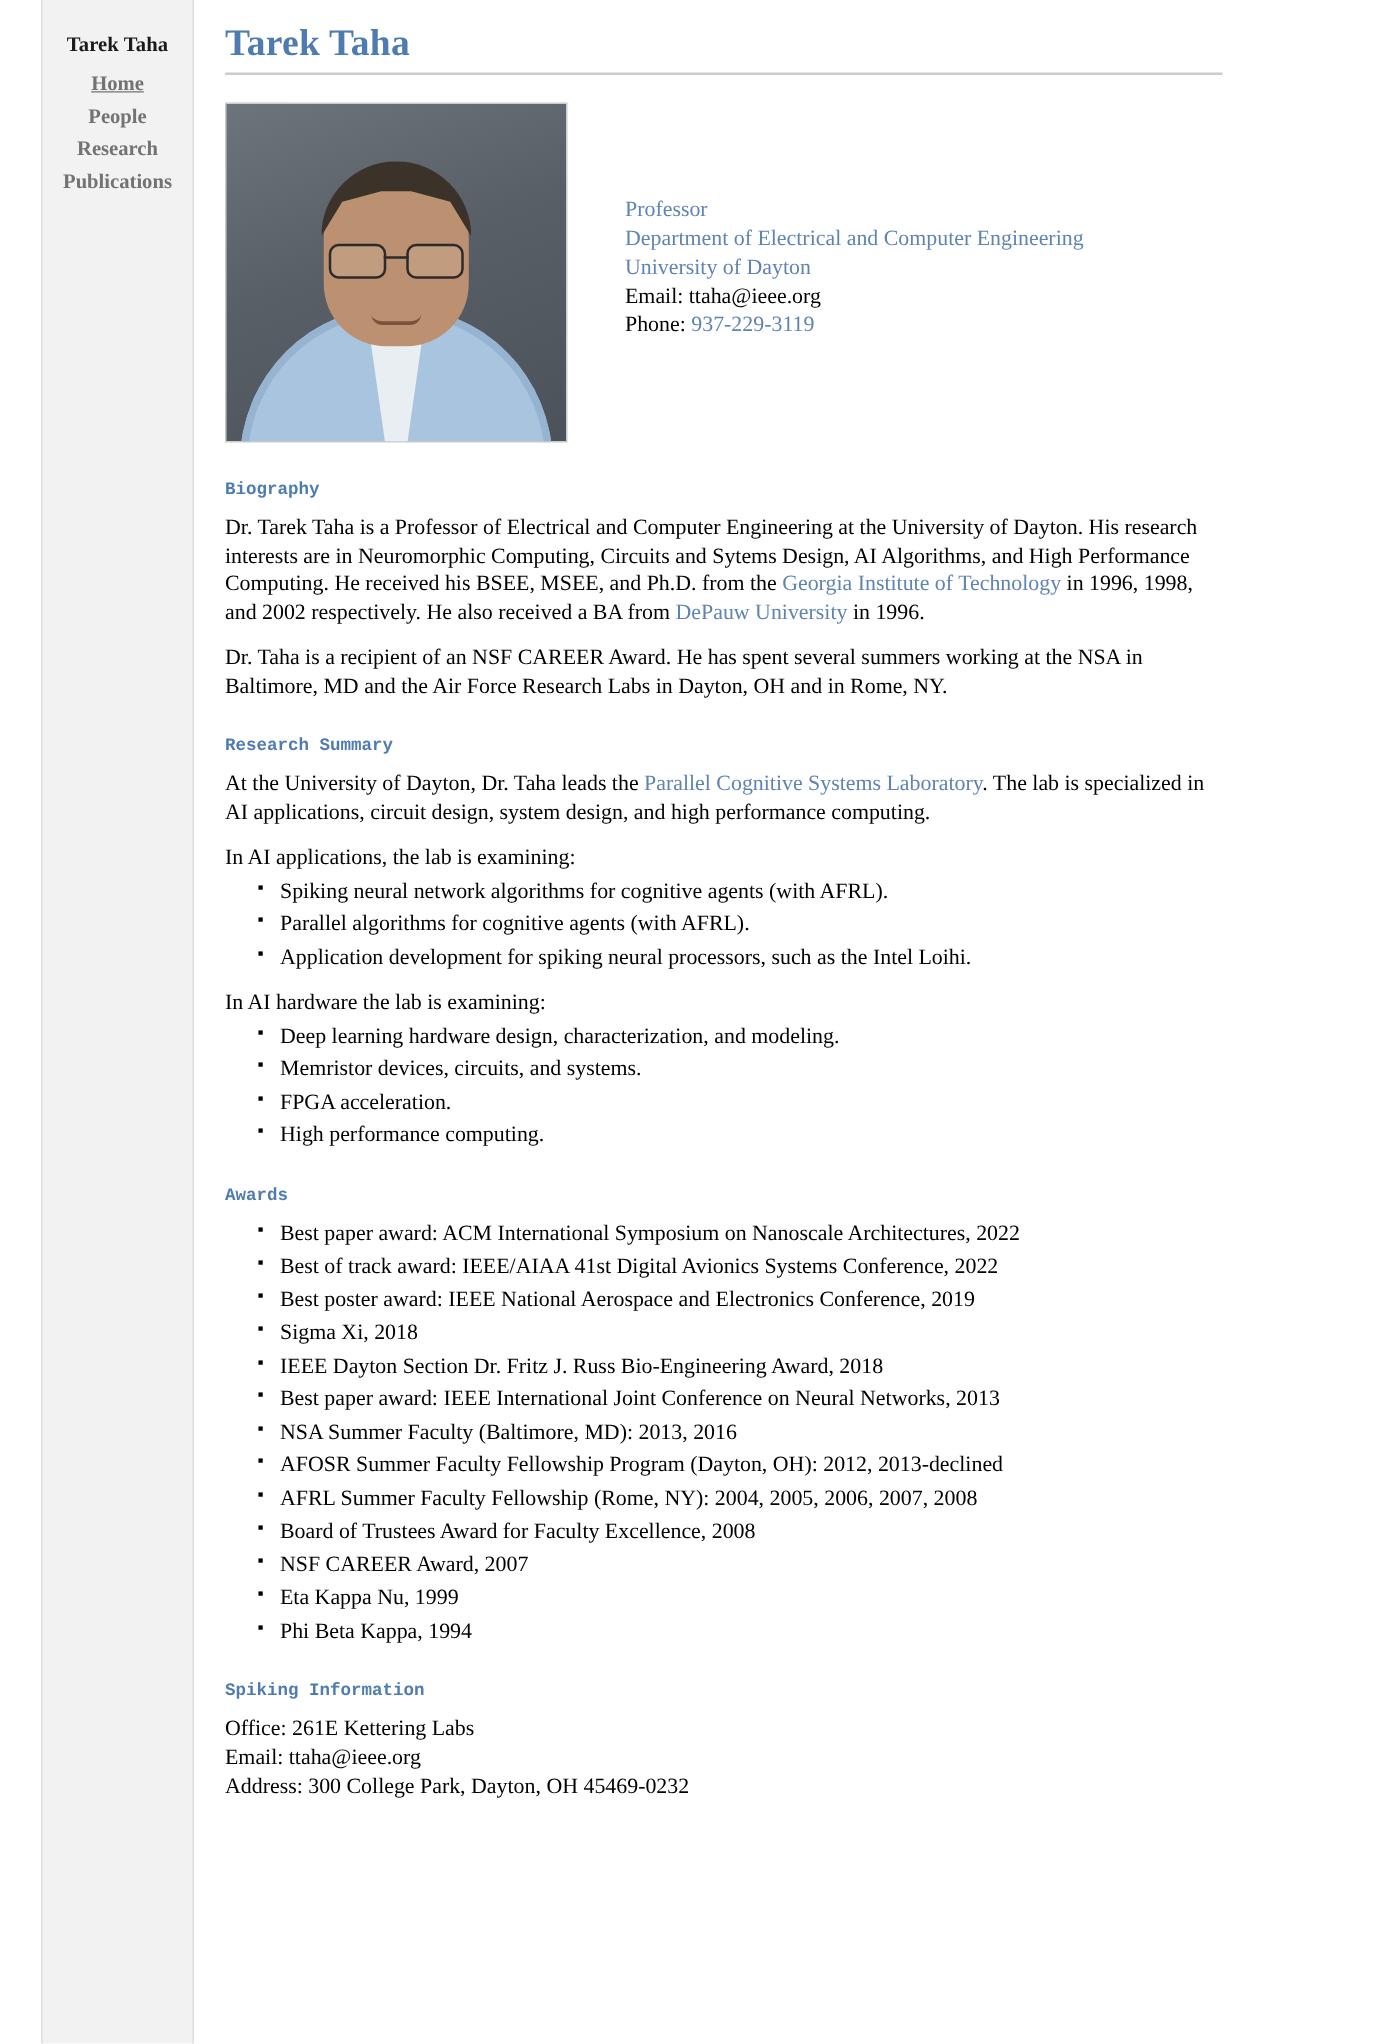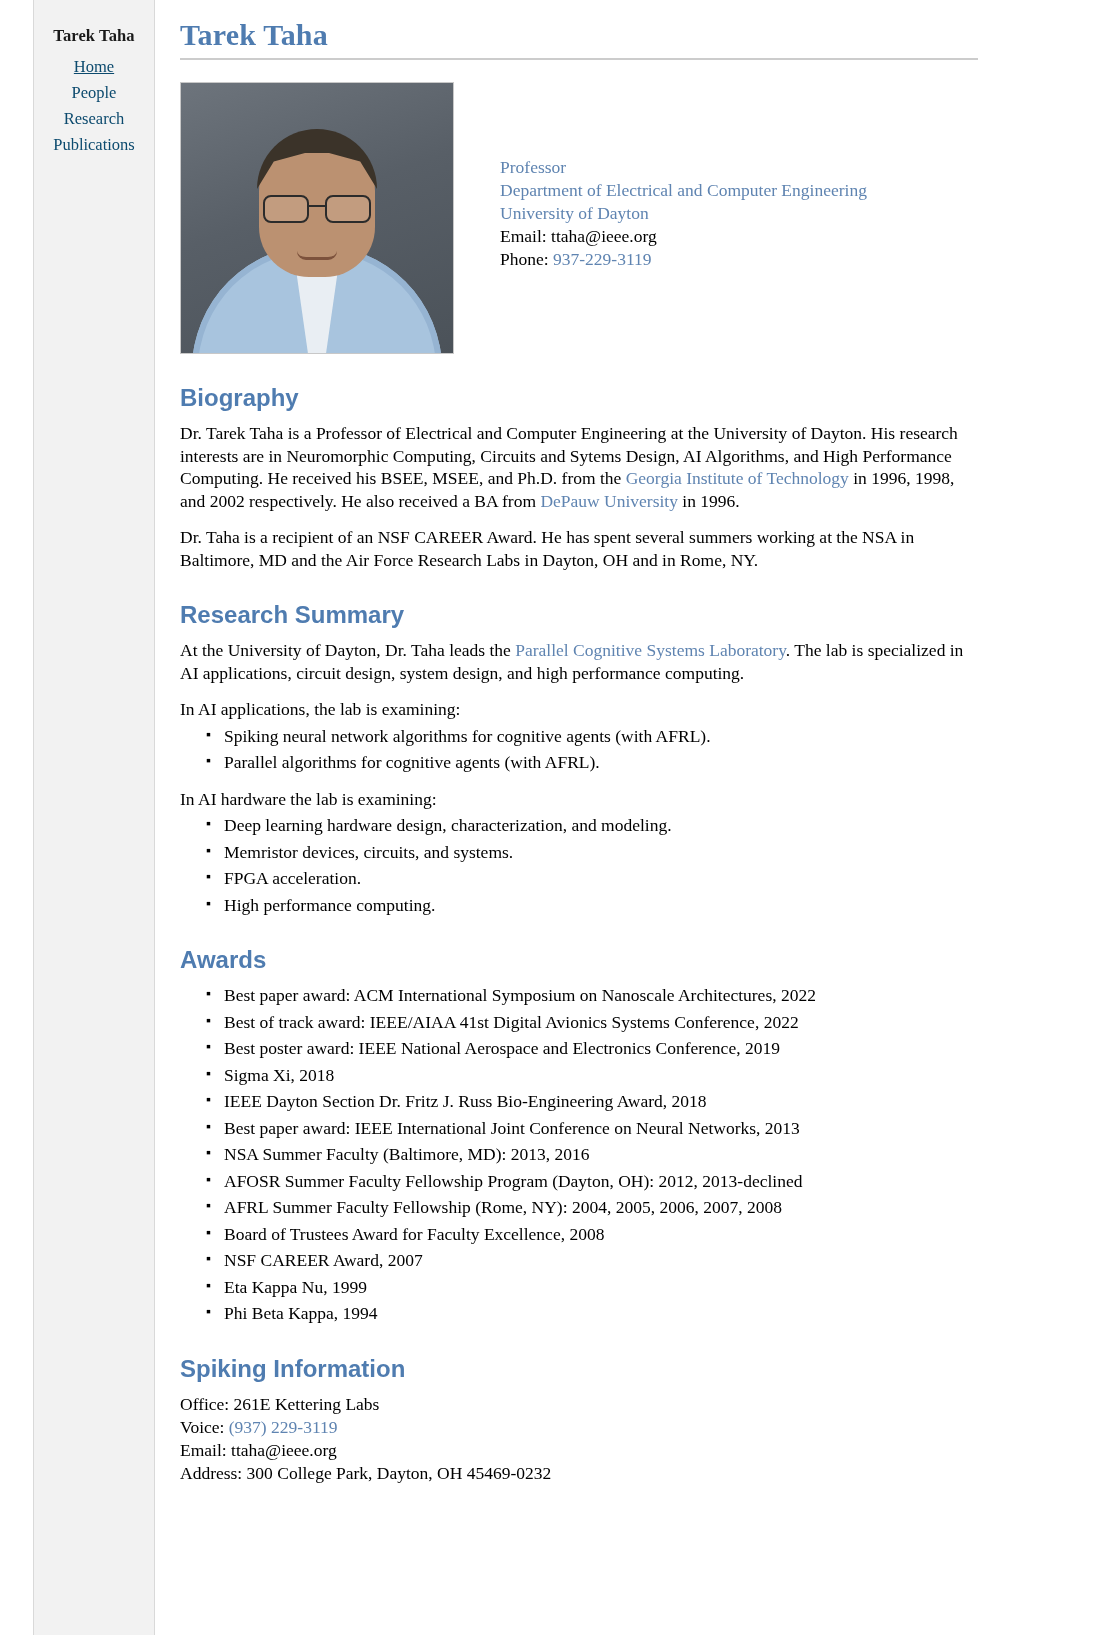--- a/index.html
+++ b/index.html
@@ -46,22 +46,23 @@
     margin: 0;
     padding: 0;
     text-align: center;
   }
   .nav-item {
     font-size: 16.5px;
     line-height: 26px;
     color: #5f84b1;
   }
   .nav-item a {
-    color: #0c4a6e;
+    color: #737373;
     text-decoration: none;
+    font-weight: bold;
   }
   .nav-item.active a {
     text-decoration: underline;
   }
 
   
   .content {
     flex: 1 1 auto;
     padding: 12px 75px 40px 25px;
     box-sizing: border-box;
@@ -192,22 +193,22 @@
     padding-left: 24px;
     padding-top: 74px;
     font-size: 17.5px;
     line-height: 22px;
   }
   .profile-meta .line { margin: 0 0 1px 0; }
   .meta-link { color: #5f84b1; }
   .meta-black { color: #000000; }
 
   h2.section {
-    font-family: Liberation Sans, sans-serif;
-    font-size: 24px;
+    font-family: Liberation Mono, monospace;
+    font-size: 14px;
     font-weight: bold;
     color: #4f7cb0;
     margin: 30px 0 10px 0;
   }
   p.body-text {
     font-size: 17.5px;
     line-height: 22.5px;
     margin: 0 0 14px 0;
     text-align: left;
   }
@@ -297,20 +298,21 @@
     <p class="body-text"><span>Dr. Tarek Taha is a Professor of Electrical and Computer Engineering at the University of Dayton. His research interests are in Neuromorphic Computing, Circuits and Sytems Design, AI Algorithms, and High Performance Computing. He received his BSEE, MSEE, and Ph.D. from the </span><a class="inline-link" href="#">Georgia Institute of Technology</a><span> in 1996, 1998, and 2002 respectively. He also received a BA from </span><a class="inline-link" href="#">DePauw University</a><span> in 1996.</span></p>
     <p class="body-text">Dr. Taha is a recipient of an NSF CAREER Award. He has spent several summers working at the NSA in Baltimore, MD and the Air Force Research Labs in Dayton, OH and in Rome, NY.</p>
 
     <h2 class="section">Research Summary</h2>
     <p class="body-text"><span>At the University of Dayton, Dr. Taha leads the </span><a class="inline-link" href="#">Parallel Cognitive Systems Laboratory</a><span>. The lab is specialized in AI applications, circuit design, system design, and high performance computing.</span></p>
 
     <p class="body-text tight">In AI applications, the lab is examining:</p>
     <ul class="bullets">
       <li>Spiking neural network algorithms for cognitive agents (with AFRL).</li>
       <li>Parallel algorithms for cognitive agents (with AFRL).</li>
+      <li>Application development for spiking neural processors, such as the Intel Loihi.</li>
     </ul>
 
     <p class="body-text tight">In AI hardware the lab is examining:</p>
     <ul class="bullets">
       <li>Deep learning hardware design, characterization, and modeling.</li>
       <li>Memristor devices, circuits, and systems.</li>
       <li>FPGA acceleration.</li>
       <li>High performance computing.</li>
     </ul>
 
@@ -327,19 +329,18 @@
       <li>AFRL Summer Faculty Fellowship (Rome, NY): 2004, 2005, 2006, 2007, 2008</li>
       <li>Board of Trustees Award for Faculty Excellence, 2008</li>
       <li>NSF CAREER Award, 2007</li>
       <li>Eta Kappa Nu, 1999</li>
       <li>Phi Beta Kappa, 1994</li>
     </ul>
 
     <h2 class="section">Spiking Information</h2>
     <div class="contact-block">
       <p class="line">Office: 261E Kettering Labs</p>
-      <p class="line"><span>Voice: </span><a class="inline-link" href="#">(937) 229-3119</a></p>
       <p class="line">Email: ttaha@ieee.org</p>
       <p class="line">Address: 300 College Park, Dayton, OH 45469-0232</p>
     </div>
 
   </main>
 </div>
 
 </body></html>

